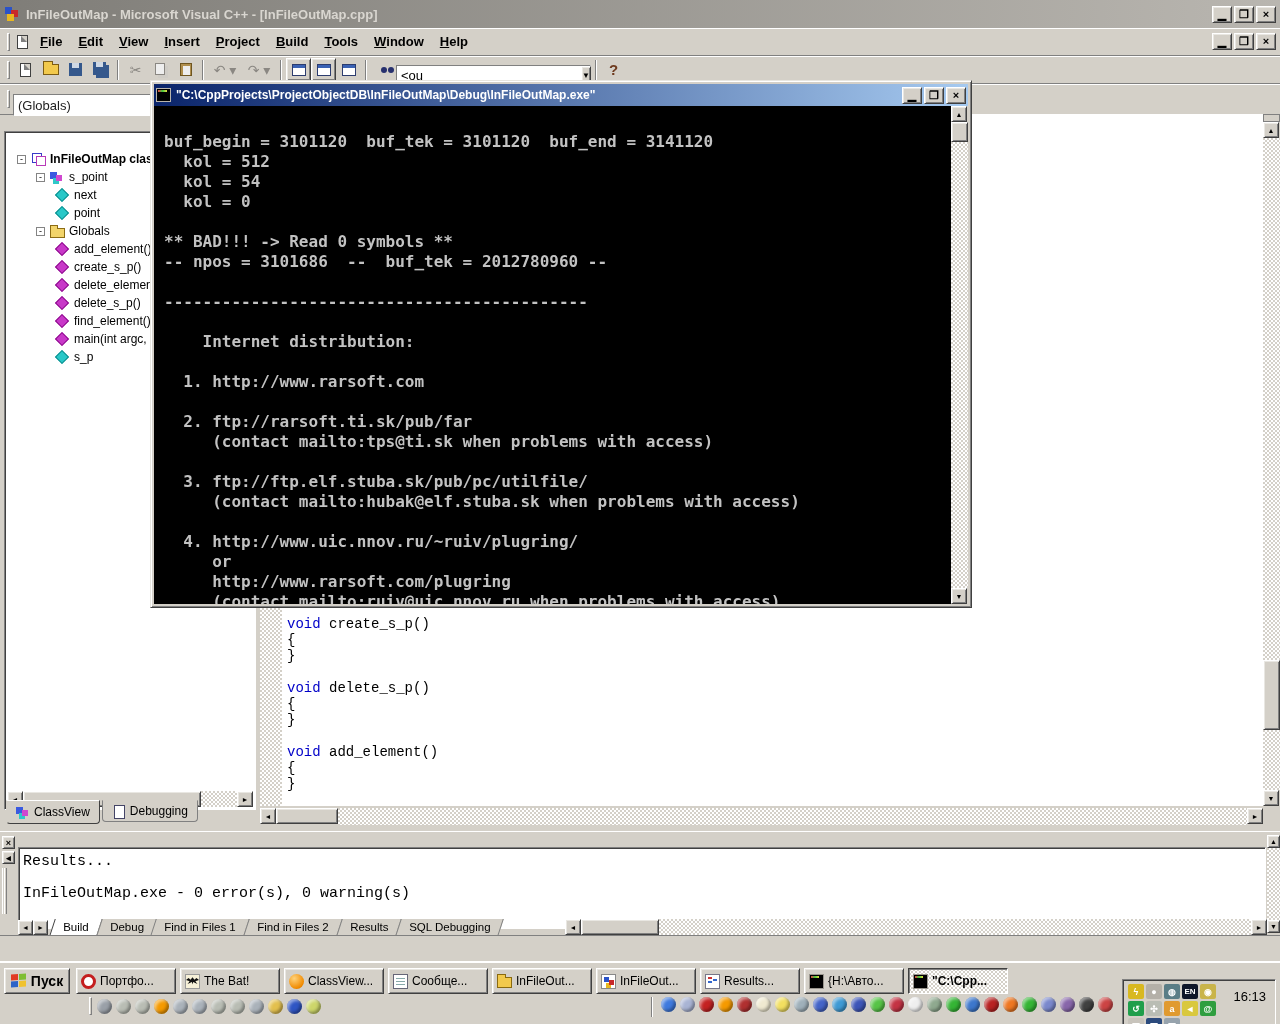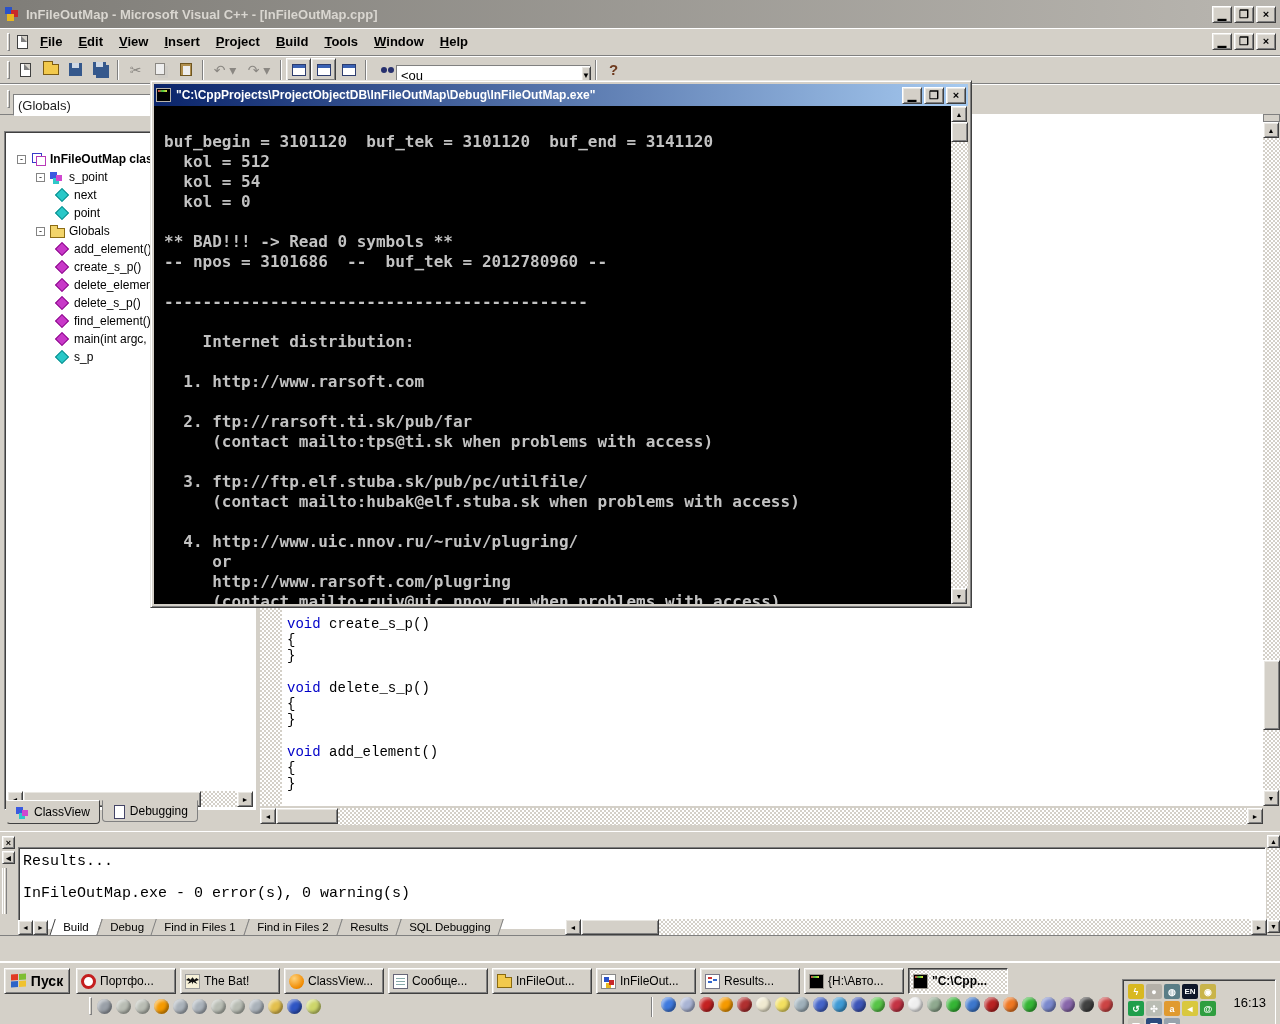--- a/index.html
+++ b/index.html
@@ -183,21 +183,21 @@
   .tic-vcpp::before { content:""; position:absolute; left:2px; top:2px; width:5px; height:5px; background:#2a52c8;
     box-shadow:5px 3px 0 #c82a2a, 2px 6px 0 #e8b820; }
   .tic-notepad { background:#fff; border:1px solid #778; }
   .tic-notepad::after { content:""; position:absolute; left:2px; top:2px; width:4px; height:2px; background:#c33;
     box-shadow:0 4px 0 #36c, 5px 2px 0 #36c; }
   .tic-console { background:#000; border:1px solid #9a968e; }
   .tic-console::before { content:""; position:absolute; left:1px; top:1px; width:8px; height:2px;
     background:linear-gradient(90deg,#e84040,#40c840,#e8e040); }
   .tray { position:absolute; right:4px; top:4px; width:154px; height:54px; padding:3px 4px;
     border:1px solid; border-color:#808080 #fff #fff #808080; }
-  .tray-time { position:absolute; right:9px; top:15px; font-size:13px; }
+  .tray-time { position:absolute; right:9px; top:9px; font-size:13px; }
   .tray-icons { display:flex; flex-wrap:wrap; width:96px; }
   .trico { width:16px; height:15px; margin:1px; border-radius:2px; display:flex; align-items:center;
     justify-content:center; color:#fff; font-size:9px; font-weight:bold; flex:none; overflow:hidden; }
   .quicklaunch { position:absolute; left:86px; top:34px; display:flex; align-items:center; }
   .qlgroup { display:flex; }
   .qlsep { width:2px; height:20px; margin:0 6px; border-left:1px solid #808080; border-right:1px solid #fff; }
   .qlico { width:15px; height:15px; border-radius:50%; margin:0 2px; flex:none;
     box-shadow:inset -2px -2px 3px rgba(0,0,0,.35), inset 2px 2px 3px rgba(255,255,255,.5); }
   .ql-right { position:absolute; left:645px; top:34px; display:flex; }
 </style>

